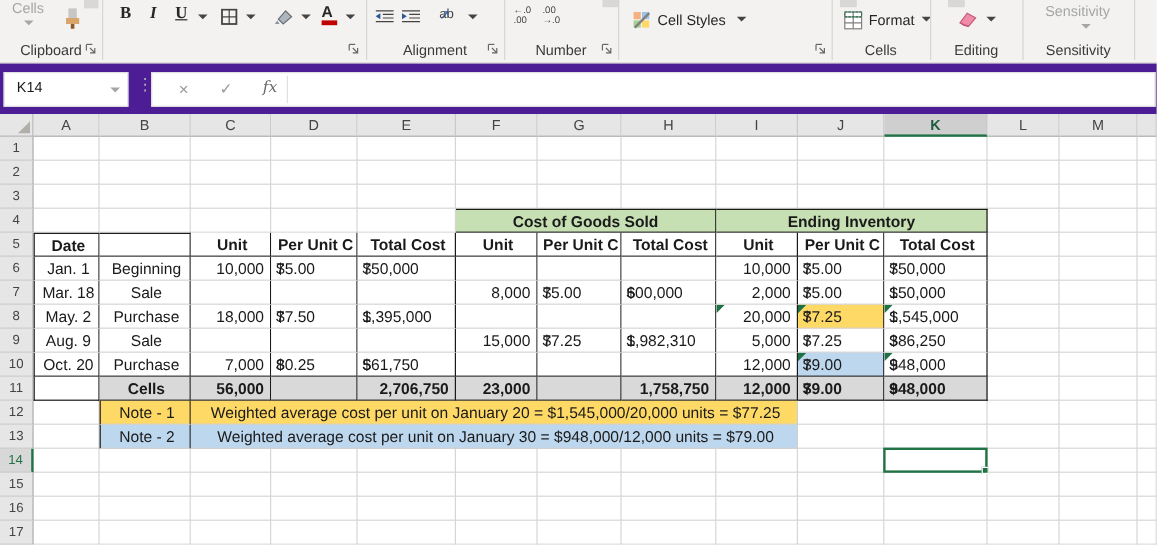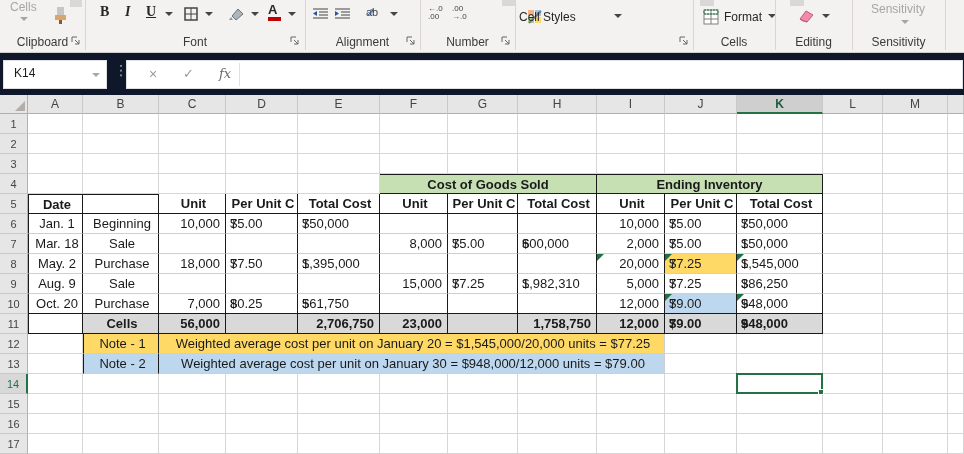--- a/index.html
+++ b/index.html
@@ -12,21 +12,21 @@
   .sep{top:0;width:1px;height:50px;background:#d8d5d2;}
   .dd{width:0;height:0;border-left:4px solid transparent;border-right:4px solid transparent;border-top:4px solid #444;}
   .dd.gray{border-top-color:#a6a6a6;}
   .btn-label{font-size:12px;color:#262626;}
   .grayed{color:#a6a6a6;}
   .fontbtn{font-size:14px;font-weight:bold;color:#262626;}
   .mini{font-size:8px;color:#444;line-height:8px;white-space:pre;text-align:center;}
   .stub{background:#c8c6c4;opacity:.6;}
   .launcher{width:10px;height:10px;}
   
-  .fbar{position:absolute;left:0;top:53px;width:964px;height:42px;background:#0f172a;}
+  .fbar{position:absolute;left:0;top:53px;width:964px;height:42px;background:#4c1d95;}
   .fbar *{position:absolute;}
   .whitebox{background:#fff;border:1px solid #e0e0e0;}
   .namebox-text{left:10px;top:5px;font-size:12px;color:#1a1a1a;}
   .fx{font-family:"DejaVu Serif",serif;font-style:italic;font-size:13px;color:#6a6a6a;}
   
   .sheet{position:absolute;left:0;top:95px;width:964px;height:359px;background:#fff;}
   .sheet *{position:absolute;box-sizing:border-box;}
   .colhdr{top:0;height:19px;background:#e6e6e6;border-right:1px solid #c9c9c9;border-bottom:1px solid #b0b0b0;
           font-size:12px;color:#444;text-align:center;line-height:18px;}
   .colhdr.selc{background:#cfcfcf;border-bottom:2px solid #217346;color:#1f5c3f;font-weight:bold;}
@@ -125,21 +125,21 @@
     <div class="mini" style="left:452px;top:5px;"><span>.00</span><br><span>→.0</span></div>
     <div class="sep" style="left:515px;"></div>
 
     <svg style="left:527px;top:9px;" width="16" height="16">
       <rect x="1" y="1" width="6" height="6" fill="#f4b183"></rect>
         <rect x="8" y="1" width="6" height="6" fill="#9dc3e6"></rect>
       <rect x="1" y="8" width="6" height="6" fill="#a9d18e"></rect>
         <rect x="8" y="8" width="6" height="6" fill="#ffd966"></rect>
       <line x1="2" y1="14" x2="14" y2="2" stroke="#7f7f7f" stroke-width="2"></line>
     </svg>
-    <div class="btn-label" style="left:519px;top:10px;">Cell Styles</div>
+    <div class="btn-label" style="left:548px;top:10px;">Cell Styles</div>
     <div class="dd" style="left:614px;top:14px;"></div>
     <div class="sep" style="left:693px;"></div>
 
     <svg style="left:703px;top:9px;" width="16" height="16">
       <rect x="1" y="1" width="14" height="14" fill="#fff" stroke="#7f7f7f"></rect>
       <line x1="1" y1="5" x2="15" y2="5" stroke="#7f7f7f"></line>
         <line x1="1" y1="10" x2="15" y2="10" stroke="#7f7f7f"></line>
       <line x1="8" y1="1" x2="8" y2="15" stroke="#7f7f7f"></line>
       <rect x="1" y="1" width="14" height="4" fill="none" stroke="#217346" stroke-dasharray="2,1"></rect>
     </svg>
@@ -152,21 +152,20 @@
       <path d="M5 10 L8 12 L12 13" fill="#d96e92" stroke="#c55a7d"></path>
     </svg>
     <div class="dd" style="left:822px;top:14px;"></div>
     <div class="sep" style="left:852px;"></div>
 
     <div class="btn-label grayed" style="left:871px;top:2px;">Sensitivity</div>
     <div class="dd gray" style="left:901px;top:20px;"></div>
     <div class="sep" style="left:945px;"></div>
 
     <div class="grp-label" style="left:0;width:85px;">Clipboard</div>
-    <div class="grp-label" style="left:85px;width:220px;">Font</div>
     <div class="grp-label" style="left:305px;width:115px;">Alignment</div>
     <div class="grp-label" style="left:420px;width:95px;">Number</div>
     <div class="grp-label" style="left:693px;width:82px;">Cells</div>
     <div class="grp-label" style="left:775px;width:77px;">Editing</div>
     <div class="grp-label" style="left:852px;width:93px;">Sensitivity</div>
 
     <svg class="launcher" style="left:71px;top:36px;">
         <path d="M1 1 H6 M1 1 V6" stroke="#666" fill="none"></path>
         <path d="M4 4 L8 8 M8 4 V8 H4" stroke="#666" fill="none"></path>
       </svg>

